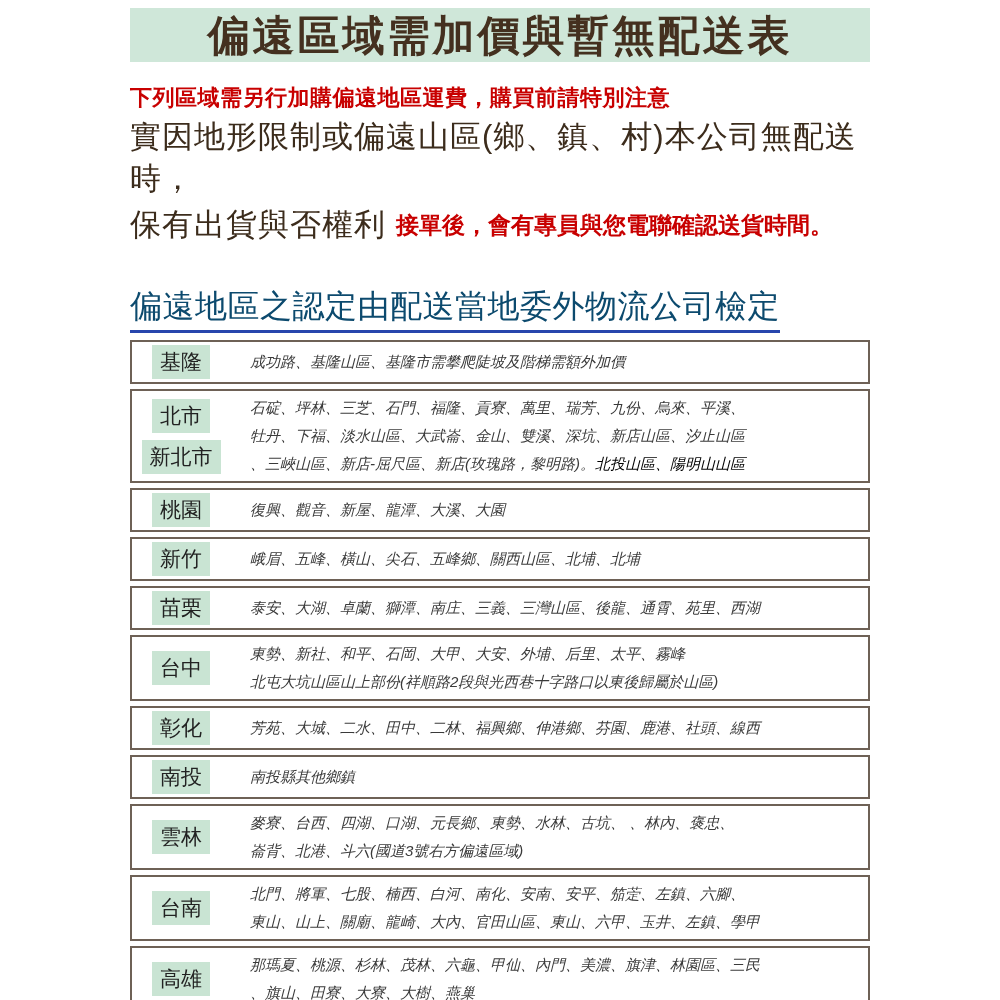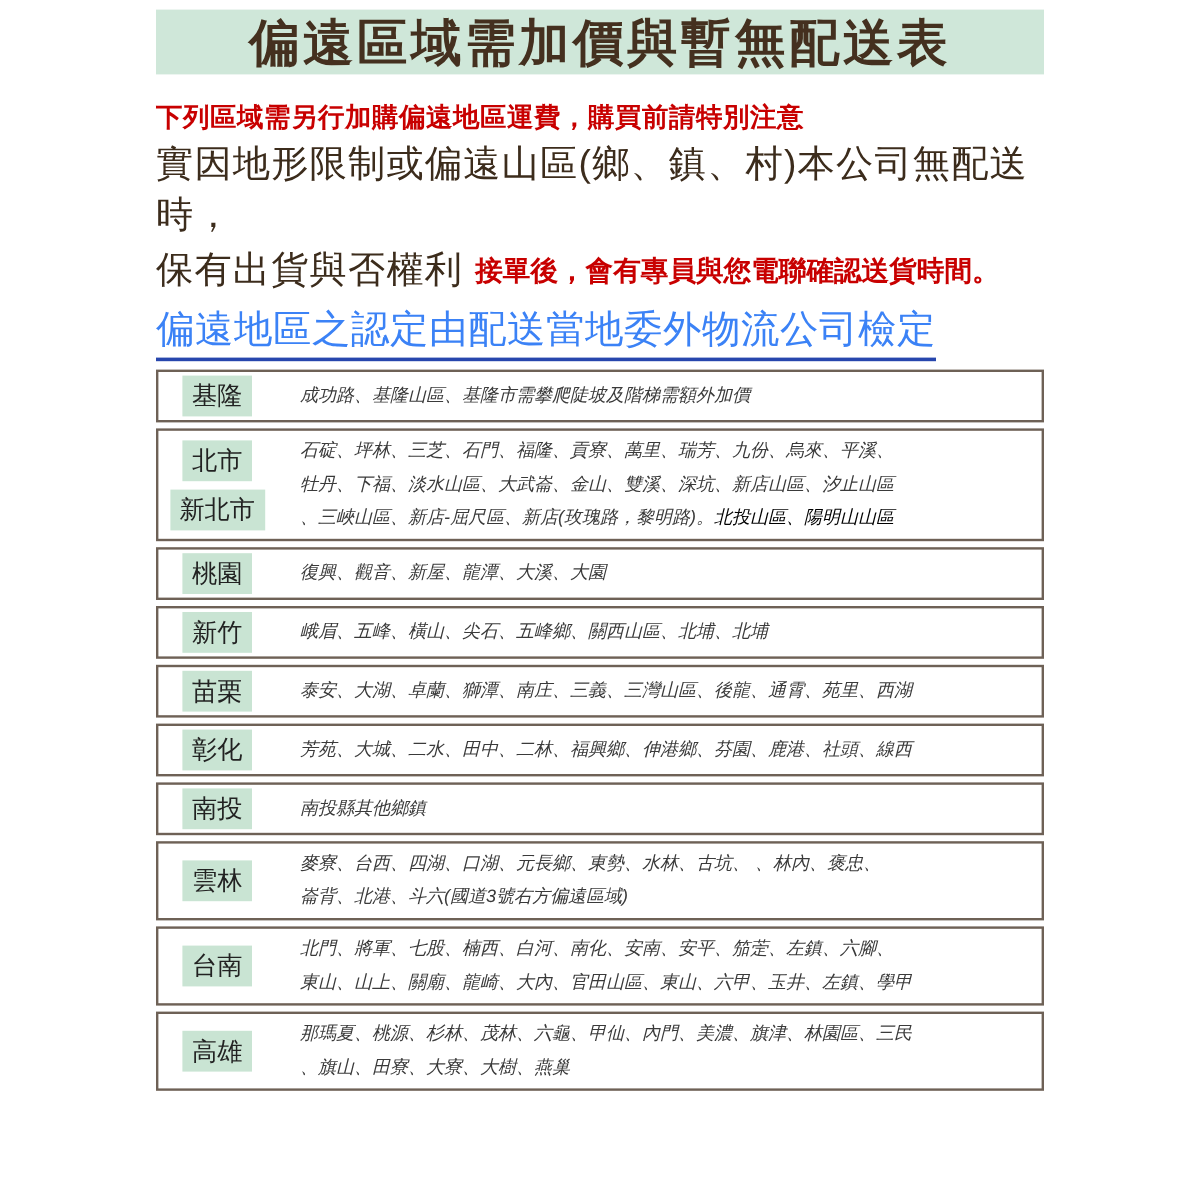--- a/index.html
+++ b/index.html
@@ -27,22 +27,22 @@
     display:flex; align-items:center;
   }
   .dark-line2 .inline-red {
     margin-left:10px;
     font-family:Liberation Sans, sans-serif;
     font-weight:bold; font-size:23px; color:#c80000; letter-spacing:0;
   }
 
   .blue-line { margin-top:7px; margin-bottom:7px; font-size:32px; }
   .blue-line span {
-    color:#3b82f6; border-bottom:3px solid #2746ad; padding-bottom:1px;
-    display:inline-block; letter-spacing:0.5px;
+    color:#0c4a6e; border-bottom:3px solid #2746ad; padding-bottom:1px;
+    display:inline-block; letter-spacing:0.5px;margin-top:32px;
   }
 
   .region-table { width:740px; }
   .row {
     box-sizing:border-box; border:2px solid #6e6156; margin-bottom:5px;
     display:flex; align-items:center; padding:3px 0; min-height:42px;
     background:#ffffff;
     gap:20px;
   }
   .labels {
@@ -122,20 +122,29 @@
         <div class="row">
           <div class="labels">
             <div class="label-box">苗栗</div>
           </div>
           <div class="areas">
             <div class="line"><span>泰安、大湖、卓蘭、獅潭、南庄、三義、三灣山區、後龍、通霄、苑里、西湖</span></div>
           </div>
         </div>
         <div class="row">
           <div class="labels">
+            <div class="label-box">台中</div>
+          </div>
+          <div class="areas">
+            <div class="line"><span>東勢、新社、和平、石岡、大甲、大安、外埔、后里、太平、霧峰</span></div>
+            <div class="line"><span>北屯大坑山區山上部份(祥順路2段與光西巷十字路口以東後歸屬於山區)</span></div>
+          </div>
+        </div>
+        <div class="row">
+          <div class="labels">
             <div class="label-box">彰化</div>
           </div>
           <div class="areas">
             <div class="line"><span>芳苑、大城、二水、田中、二林、福興鄉、伸港鄉、芬園、鹿港、社頭、線西</span></div>
           </div>
         </div>
         <div class="row">
           <div class="labels">
             <div class="label-box">南投</div>
           </div>

